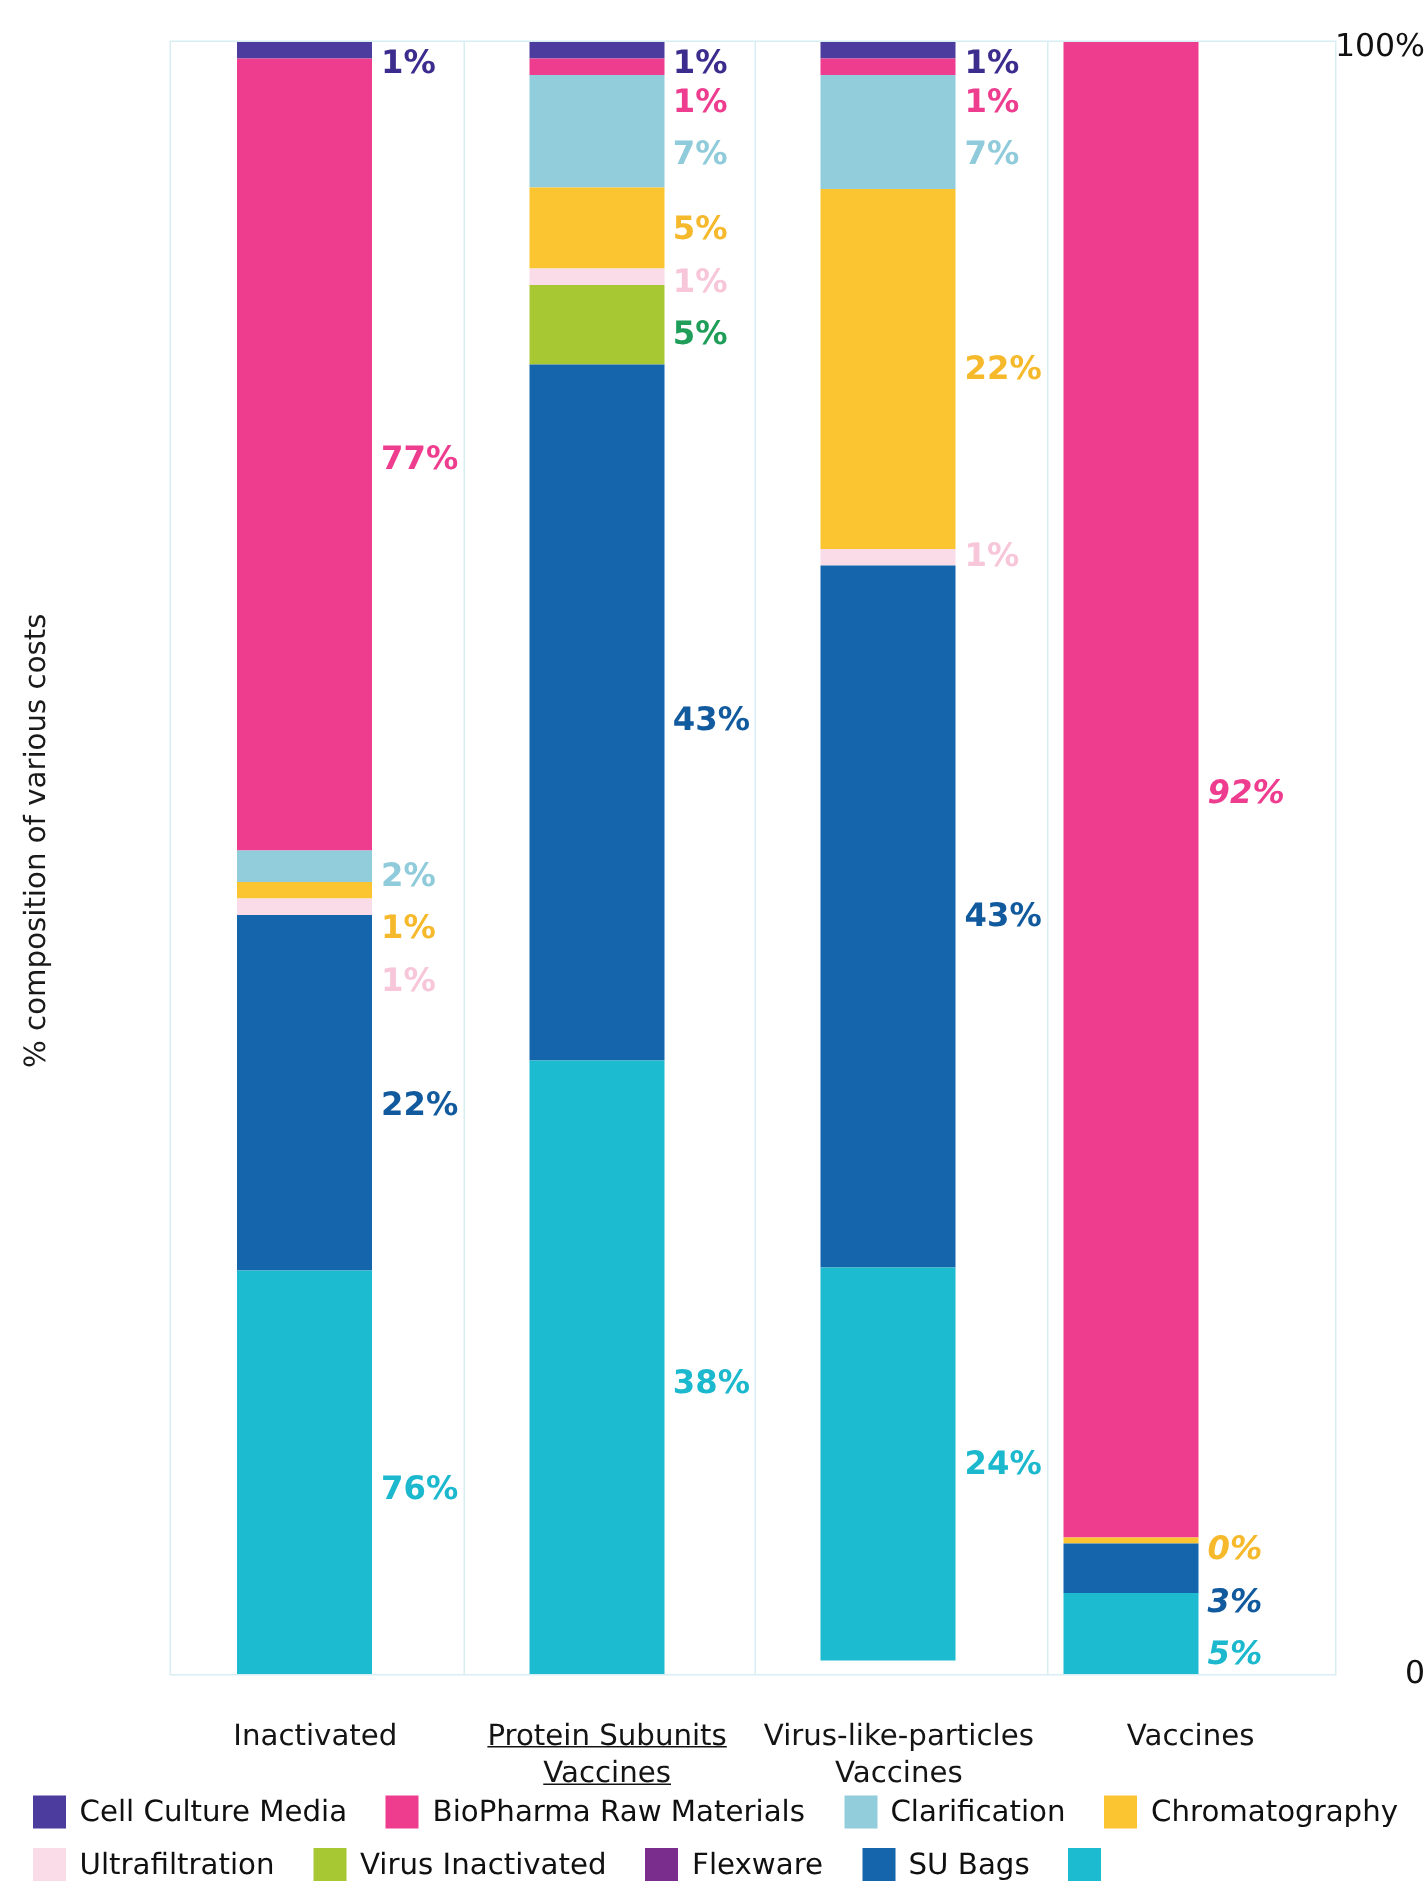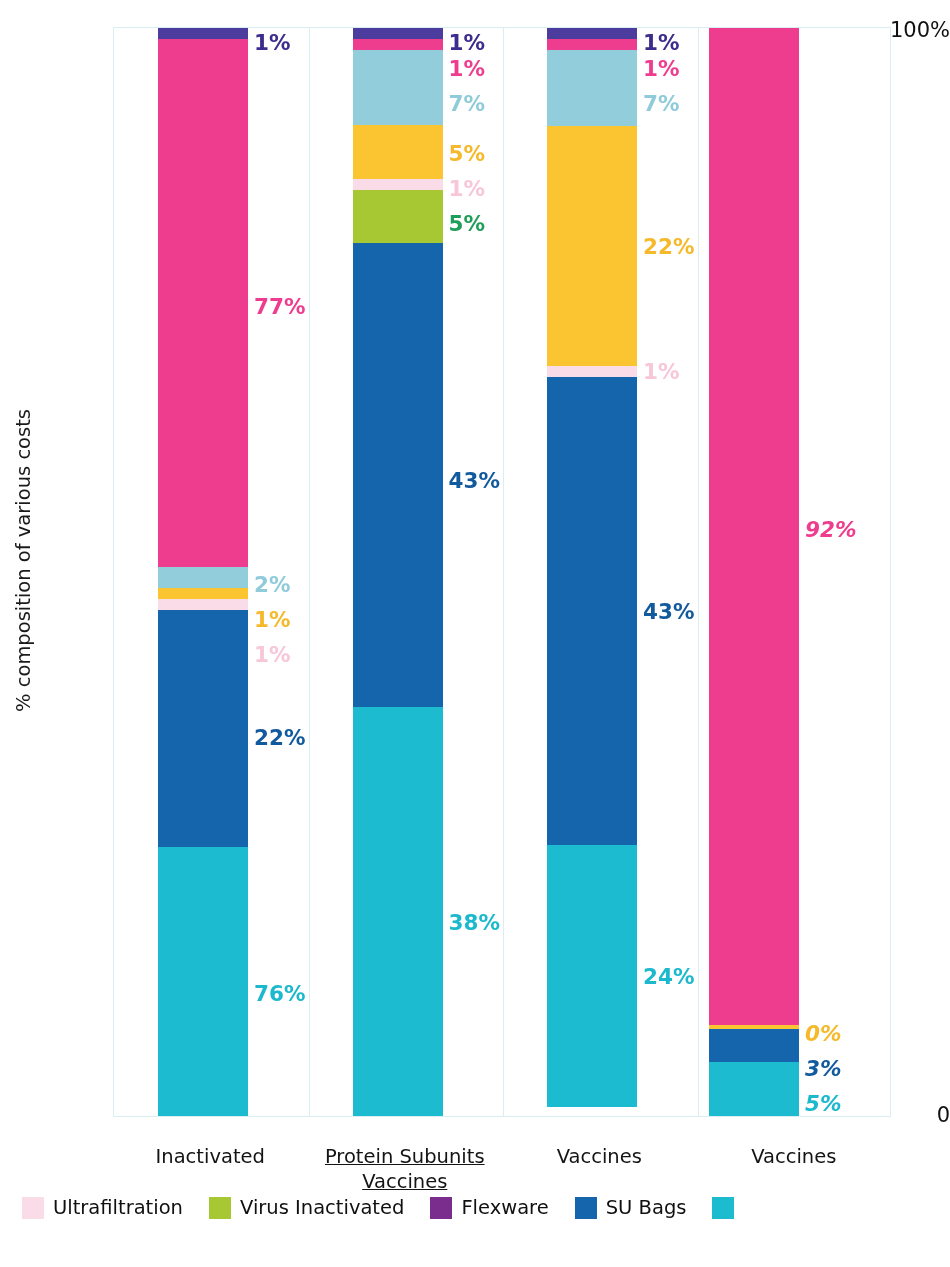--- a/index.html
+++ b/index.html
@@ -213,28 +213,47 @@
 
   <div id="x-labels">
       <div class="xlab" style="left: 0px; width: 194.5px;">
         <div>Inactivated</div>
       </div>
       <div class="xlab" style="left: 194.5px; width: 194.5px; text-decoration: underline;">
         <div>Protein Subunits</div>
         <div>Vaccines</div>
       </div>
       <div class="xlab" style="left: 389px; width: 194.5px;">
+        <div>Virus-like-particles</div>
         <div>Vaccines</div>
       </div>
       <div class="xlab" style="left: 583.5px; width: 194.5px;">
         <div>Vaccines</div>
       </div>
     </div>
 
   <div id="legend">
+    <div class="legend-row" id="legend-row-1">
+        <div class="legend-item">
+          <span class="swatch" style="background: rgb(75, 60, 158);"></span>
+          <span class="legend-text">Cell Culture Media</span>
+        </div>
+        <div class="legend-item">
+          <span class="swatch" style="background: rgb(238, 61, 143);"></span>
+          <span class="legend-text">BioPharma Raw Materials</span>
+        </div>
+        <div class="legend-item">
+          <span class="swatch" style="background: rgb(146, 205, 220);"></span>
+          <span class="legend-text">Clarification</span>
+        </div>
+        <div class="legend-item">
+          <span class="swatch" style="background: rgb(251, 197, 49);"></span>
+          <span class="legend-text">Chromatography</span>
+        </div>
+      </div>
     <div class="legend-row" id="legend-row-2">
         <div class="legend-item">
           <span class="swatch" style="background: rgb(250, 220, 232);"></span>
           <span class="legend-text">Ultrafiltration</span>
         </div>
         <div class="legend-item">
           <span class="swatch" style="background: rgb(167, 200, 50);"></span>
           <span class="legend-text">Virus Inactivated</span>
         </div>
         <div class="legend-item">

